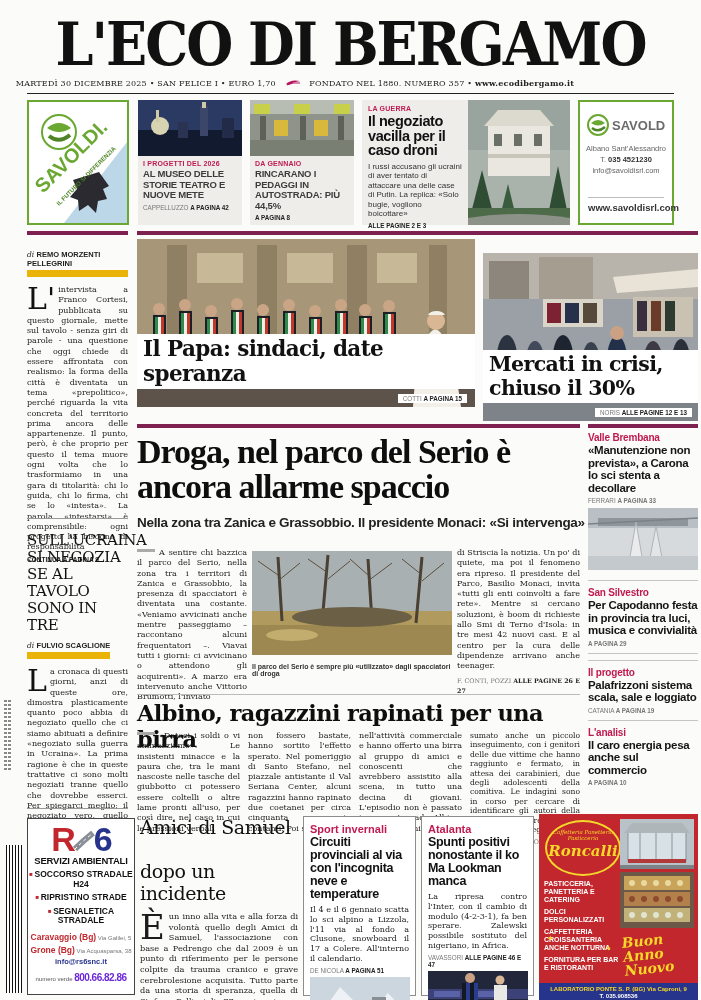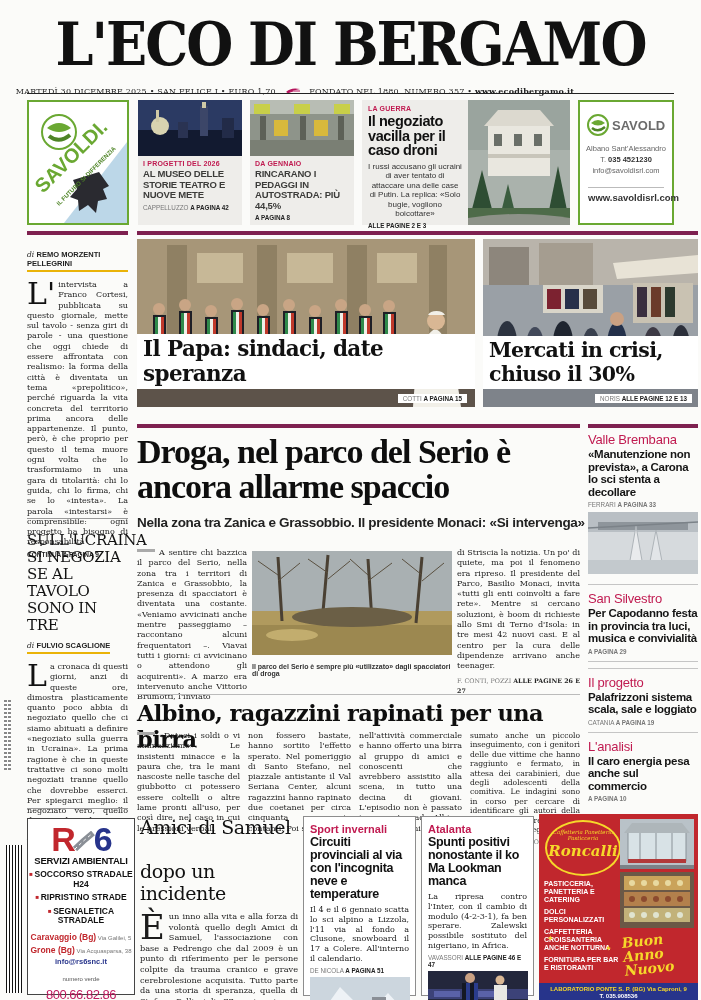--- a/index.html
+++ b/index.html
@@ -1,64 +1,64 @@
 <!DOCTYPE html>
 <html><head>
 <meta charset="utf-8">
 <style>
   html,body{margin:0;padding:0;background:#e9e9e7;}
   .page{position:relative;width:701px;height:1000px;background:#fbfbf9;font-family:"Liberation Sans",sans-serif;overflow:hidden;margin:0 auto;}
   .abs{position:absolute;}
   
   .masthead{left:0;top:8px;width:701px;text-align:center;font-family:"DejaVu Serif",serif;font-weight:bold;font-size:54px;letter-spacing:-2px;color:#111;transform:scaleY(1.12);transform-origin:top;}
-  .dateline{left:0;top:86px;width:590px;text-align:center;font-family:"DejaVu Serif",serif;font-size:8px;color:#222;letter-spacing:.2px;}
+  .dateline{left:0;top:78px;width:590px;text-align:center;font-family:"DejaVu Serif",serif;font-size:8px;color:#222;letter-spacing:.2px;}
   .dateline b{font-weight:bold;}
   .mast-rule{left:27px;top:93px;width:647px;height:1px;background:#222;}
   
   .strip-box{top:100px;height:125px;}
   .ad-green{border:2px solid #6aa832;background:#fff;box-sizing:border-box;}
   .teaser{background:#eeedea;}
   .teaser .ph{width:100%;display:block;}
   .tz{padding:4px 5px 3px 5px;}
   .kicker{font-size:7px;font-weight:bold;color:#c01a50;letter-spacing:.2px;margin-bottom:2px;}
   .t-title{font-size:9.5px;font-weight:bold;color:#3c3c3a;line-height:10.5px;letter-spacing:-.2px;}
   .credit{font-size:6.3px;color:#777;margin-top:3px;}
   .credit b{color:#222;}
   .t3-title{font-family:"Liberation Sans",sans-serif;font-size:14.5px;font-weight:bold;color:#111;line-height:14.5px;letter-spacing:-.4px;margin:2px 0 4px 0;}
-  .t3-body{font-size:8px;color:#333;line-height:9.5px;text-align:center;}
+  .t3-body{font-size:8px;color:#333;line-height:9.5px;}
   
   .sav-r{text-align:center;padding-top:10px;box-sizing:border-box;}
   .sav-line{font-size:7.5px;color:#666;margin-top:2px;}
   .sav-line b{color:#333;}
-  .sav-url{font-size:9.5px;font-weight:bold;color:#333;border-top:1px solid #bbb;margin:12px 8px 0 8px;padding-top:4px;}
+  .sav-url{font-size:9.5px;font-weight:bold;color:#333;border-top:1px solid #bbb;margin:22px 8px 0 8px;padding-top:4px;}
   
   .mbar{height:4px;background:#7e2150;}
   
   .lc-title{font-family:"DejaVu Serif",serif;font-size:15px;line-height:17px;color:#111;letter-spacing:-.3px;}
-  .byline{font-size:7.5px;color:#222;margin-top:7px;border-bottom:2px solid #eab308;display:inline-block;padding-bottom:2px;}
+  .byline{font-size:7.5px;color:#222;margin-top:7px;border-bottom:7px solid #eab308;display:inline-block;padding-bottom:2px;}
   .byline i{font-family:"DejaVu Serif",serif;}
   .serif-body{font-family:"DejaVu Serif",serif;font-size:8px;line-height:10.3px;color:#1c1c1c;text-align:justify;}
   .dropcap{float:left;font-family:"DejaVu Serif",serif;font-size:30px;line-height:24px;padding:2px 3px 0 0;color:#111;}
   .continua{font-size:6.5px;font-weight:bold;color:#222;margin-top:3px;}
   .lc-rule{height:1px;background:#999;}
   
   .photo-wrap{overflow:hidden;background:#0c4a6e;}
   .ovl-cap{position:absolute;left:0;bottom:18px;background:#fff;padding:2px 9px 3px 6px;font-family:"DejaVu Serif",serif;font-weight:bold;font-size:21.5px;color:#111;letter-spacing:-.6px;}
   .ovl-credit{position:absolute;bottom:4px;background:#fff;padding:1px 5px;font-size:6.3px;color:#777;}
   .ovl-credit b{color:#222;}
   
   .headline{font-family:Liberation Serif, serif;font-weight:bold;font-size:34px;line-height:35px;color:#0e0e0e;letter-spacing:-1px;}
   .subhead{font-size:13.5px;font-weight:bold;color:#222;letter-spacing:-.3px;margin-top:7px;}
   .leadin{display:inline-block;width:18px;height:3px;background:#aaa;margin-right:4px;vertical-align:3px;}
   .cap-small{font-size:7px;font-weight:bold;color:#333;margin-top:3px;}
   .thin-rule{height:1px;background:#bbb;}
   
   .h2{font-family:"DejaVu Serif",serif;font-weight:bold;font-size:22.5px;color:#0e0e0e;letter-spacing:-.6px;}
   
-  .sb-kicker{font-size:13px;font-weight:normal;color:#c01a50;letter-spacing:-.2px;}
+  .sb-kicker{font-size:10px;font-weight:bold;color:#c01a50;letter-spacing:-.2px;}
   .sb-title{font-size:11.5px;font-weight:bold;color:#151515;line-height:12.5px;letter-spacing:-.3px;margin-top:1px;}
   .sb-credit{font-size:6.3px;color:#777;margin-top:3px;}
   .sb-rule{height:1px;background:#c5c5c5;margin:6px 0;}
   
   .boxed{border:1px solid #8d8d8d;background:#fff;box-sizing:border-box;padding:6px 6px;}
   .bx-kicker{font-size:11px;font-weight:bold;color:#c01a50;}
   .bx-title{font-size:12.5px;font-weight:bold;color:#111;line-height:13px;letter-spacing:-.3px;margin-top:1px;}
   .bx-body{font-family:"DejaVu Serif",serif;font-size:8px;line-height:9.8px;color:#222;text-align:justify;margin-top:4px;}
   
   .sam-h{font-family:"DejaVu Serif",serif;font-size:19px;line-height:22px;color:#111;letter-spacing:-.4px;}
@@ -67,21 +67,21 @@
   .rs6{border:1.5px solid #444;background:#fff;box-sizing:border-box;text-align:center;padding-top:4px;}
   .rs6-logo{font-family:"Liberation Sans",sans-serif;font-weight:bold;font-size:34px;line-height:32px;letter-spacing:-2px;}
   .rs6-r{color:#c1272d;} .rs6-6{color:#27348b;}
   .rs6-sub{font-size:9.5px;font-weight:bold;color:#111;letter-spacing:-.2px;}
   .rs6-item{font-size:8.5px;font-weight:bold;color:#111;line-height:9.5px;margin-top:4px;}
   .rs6-item::before{content:"■ ";color:#c1272d;font-size:6px;vertical-align:1px;}
   .rs6-loc{font-size:8.5px;font-weight:bold;color:#c1272d;margin-top:3px;}
   .rs6-loc span{font-size:6px;color:#777;font-weight:normal;}
   .rs6-mail{font-size:7.5px;font-weight:bold;color:#27348b;margin-top:2px;}
   .rs6-verde{font-size:6px;color:#555;}
-  .rs6-tel{font-size:13px;font-weight:normal;color:#be185d;letter-spacing:-.5px;}
+  .rs6-tel{font-size:10px;font-weight:bold;color:#6d28d9;letter-spacing:-.5px;}
   
   .ron{background:#c1272d;box-sizing:border-box;overflow:hidden;}
   .ron-oval{position:absolute;left:6px;top:6px;width:72px;height:52px;border:2px solid #f6d82a;border-radius:50%;background:#c1272d;text-align:center;color:#f6d82a;}
   .ron-top{font-family:"DejaVu Serif",serif;font-style:italic;font-size:5.5px;line-height:6px;padding-top:7px;}
   .ron-brand{font-family:"DejaVu Serif",serif;font-style:italic;font-weight:bold;font-size:15px;margin-top:1px;}
   .ron-item{font-size:7px;font-weight:bold;color:#fff;line-height:8px;margin-top:4px;}
   .ron-greet{font-family:"DejaVu Serif",serif;font-style:italic;font-weight:bold;color:#f6d82a;font-size:14px;line-height:14px;transform:rotate(-6deg);}
   .ron-blue{position:absolute;left:0;bottom:0;width:100%;background:#27348b;padding:3px 4px 4px 4px;box-sizing:border-box;}
   .ron-f1{font-size:6px;font-weight:bold;color:#f6d82a;line-height:7px;text-align:center;}
   .ron-f2{font-size:6px;font-weight:bold;color:#fff;line-height:7px;text-align:center;}
@@ -251,21 +251,21 @@
         <use href="#mayor" x="228" y="61"></use>
       <use href="#mayor" x="252" y="57"></use>
       <path d="M276 168 q4 -70 22 -78 q16 4 26 78 z" fill="#f1efe8"></path>
       <circle cx="299" cy="82" r="9" fill="#d9b794"></circle>
       <path d="M291 76 a9 6 0 0 1 17 0z" fill="#f1efe8"></path>
     </svg>
     <div class="ovl-cap">Il Papa: sindaci, date speranza</div>
     <div class="ovl-credit" style="right:8px;"><span>COTTI </span><b>A PAGINA 15</b></div>
   </div>
 
-  <div class="abs photo-wrap" style="left:483px;top:239px;width:215px;height:168px;">
+  <div class="abs photo-wrap" style="left:483px;top:253px;width:215px;height:168px;">
     <svg width="215" height="168" viewBox="0 0 215 168">
       <rect width="215" height="168" fill="#9aa0a6"></rect>
       <rect y="0" width="215" height="46" fill="#b9b4ab"></rect>
       <rect x="6" y="8" width="40" height="38" fill="#8d867c"></rect>
       <rect x="56" y="4" width="54" height="42" fill="#a59d90"></rect>
       <polygon points="130,24 215,16 215,34 134,40" fill="#e8e3d6"></polygon>
       <rect x="60" y="46" width="60" height="28" fill="#d9d5c9"></rect>
       <rect x="64" y="50" width="14" height="20" fill="#7c2230"></rect>
       <rect x="82" y="50" width="14" height="20" fill="#27304a"></rect>
       <rect x="100" y="50" width="14" height="20" fill="#574a3a"></rect>

